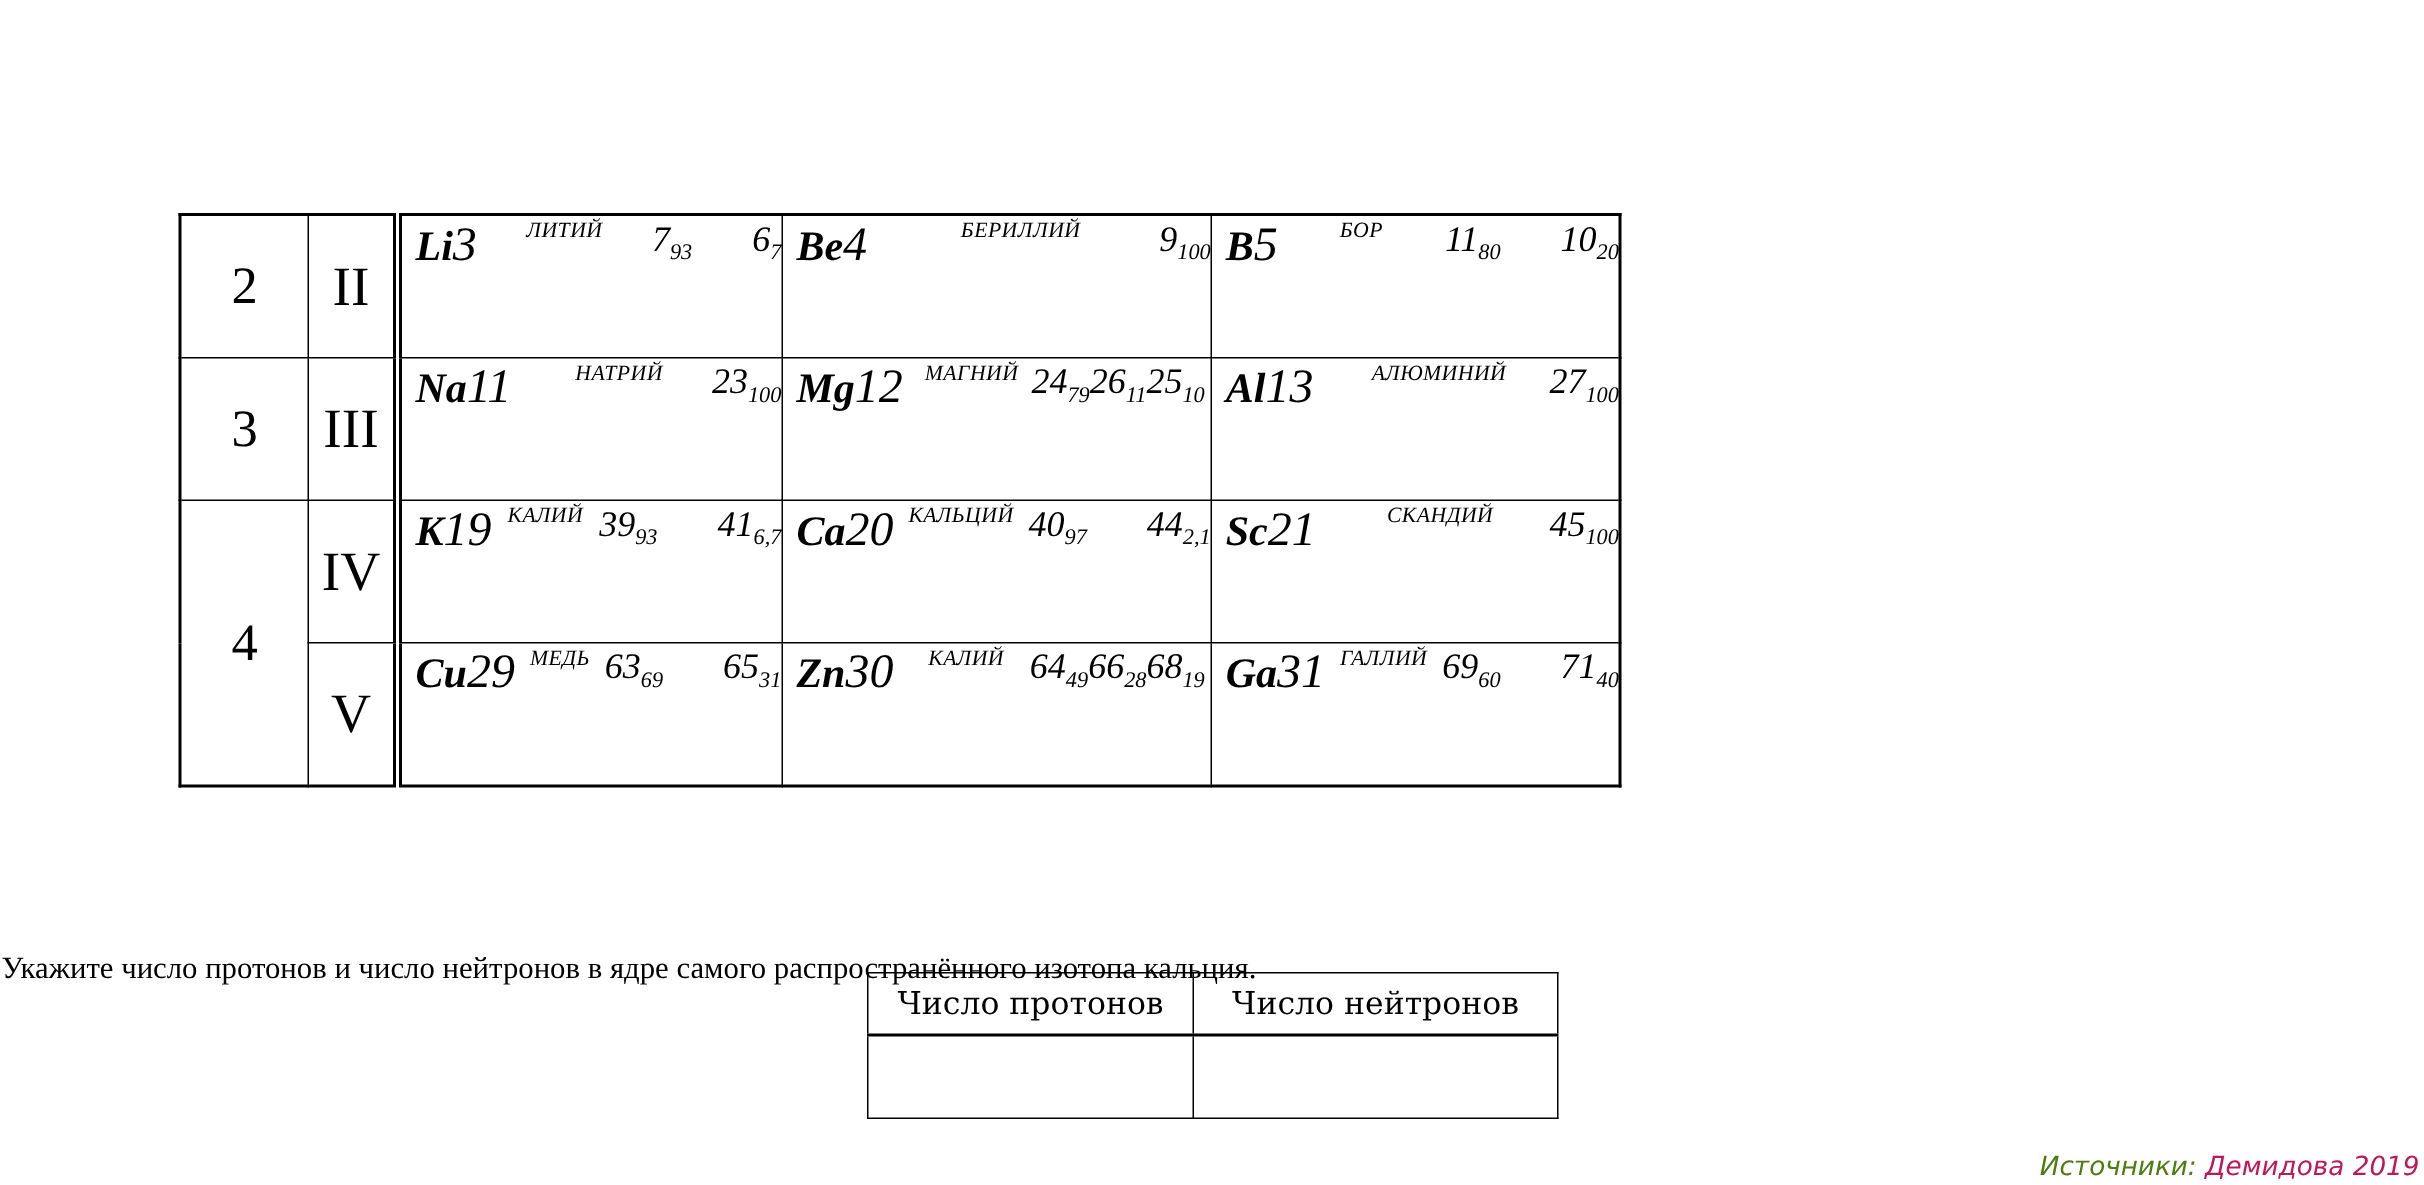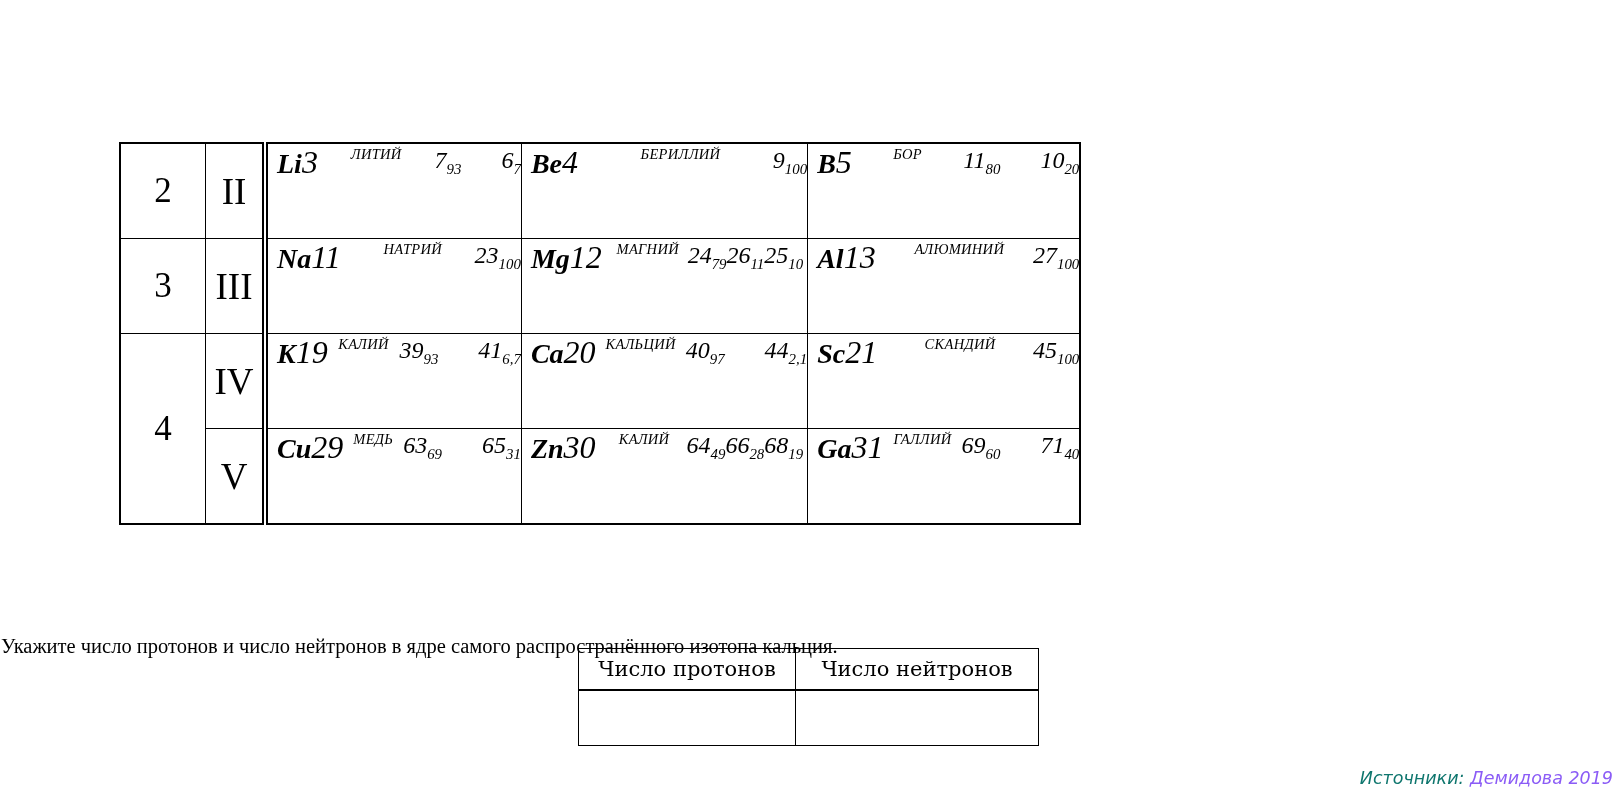--- a/index.html
+++ b/index.html
@@ -133,22 +133,22 @@
   
   .source {
     position: absolute;
     top: 768px;
     right: 3px;
     font-family: "DejaVu Sans", sans-serif;
     font-style: italic;
     font-size: 17.5px;
     white-space: nowrap;
   }
-  .source .src-label { color: #0f766e; }
-  .source .src-value { color: #8b5cf6; font-style: italic; }
+  .source .src-label { color: #4d7c0f; }
+  .source .src-value { color: #be185d; font-style: italic; }
 </style>
 </head>
 <body>
 
 <div class="intro">
 </div>
 
 <table class="ptable">
 
   <tbody>

